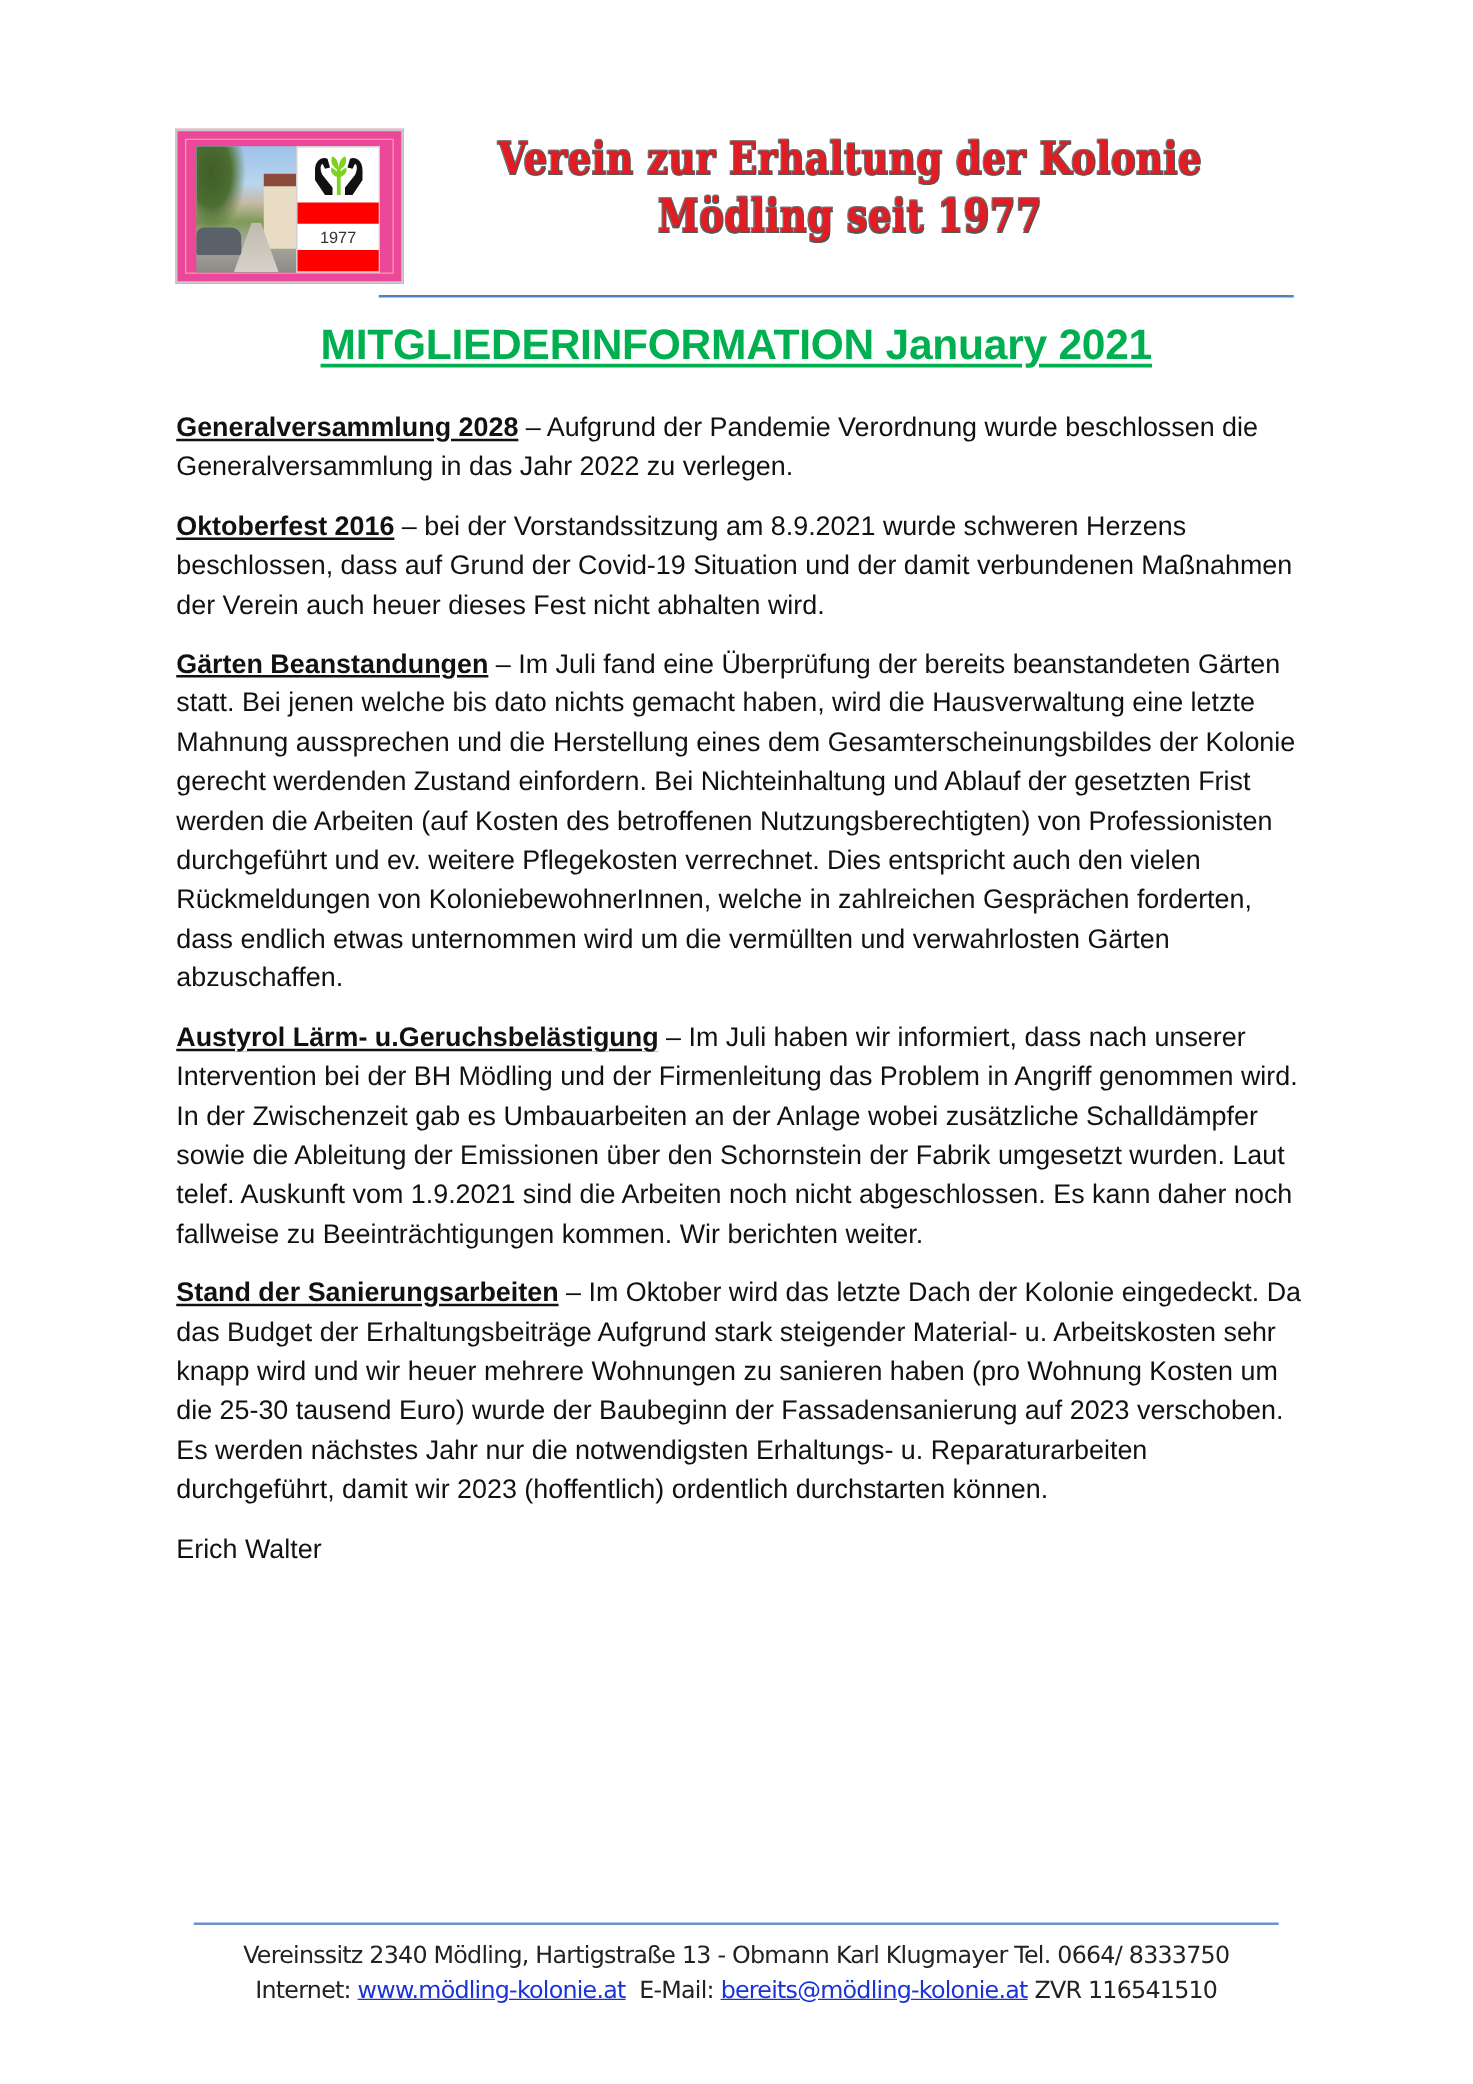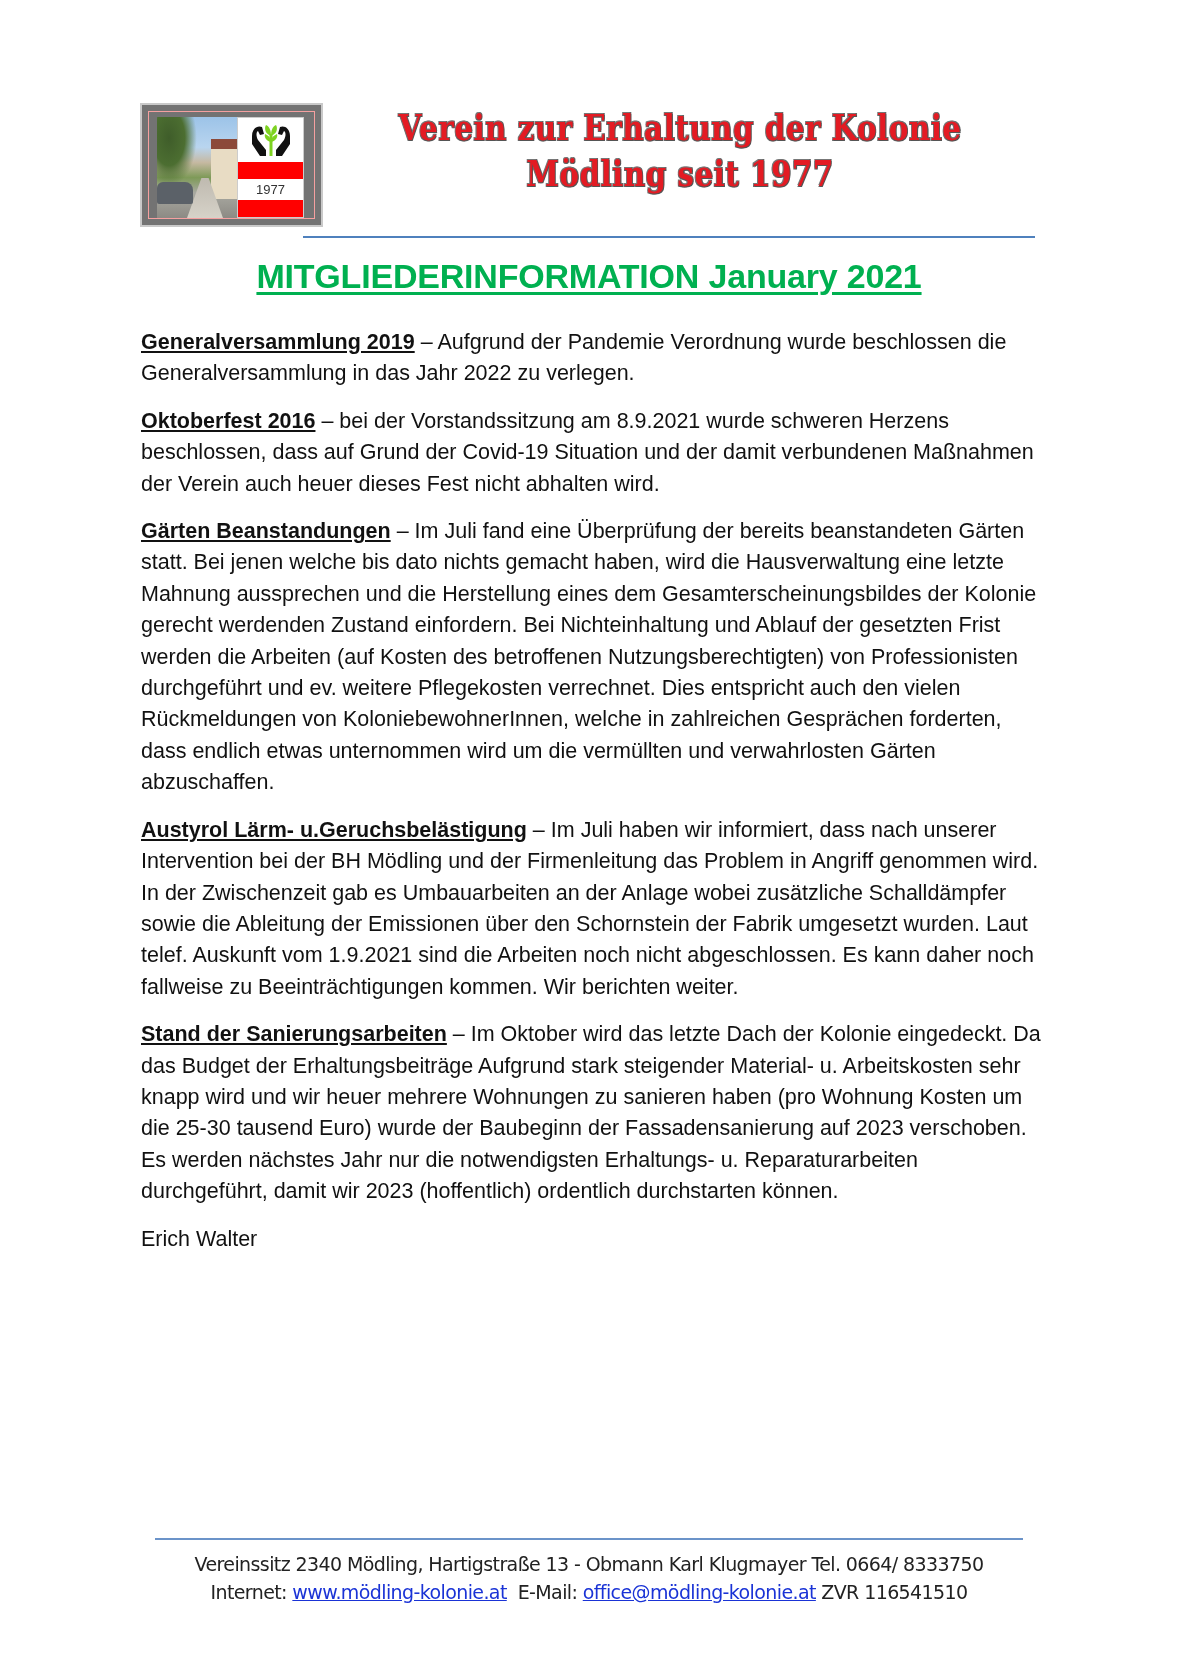--- a/index.html
+++ b/index.html
@@ -1,18 +1,18 @@
 <!DOCTYPE html>
 <html><head>
 <meta charset="utf-8">
 <style>
   html, body { margin: 0; padding: 0; background: #ffffff; }
   body { width: 1178px; height: 1667px; position: relative; overflow: hidden; font-family: "Liberation Sans", sans-serif; color: #111; }
 
-  .logo-box { position: absolute; left: 140px; top: 103px; width: 183px; height: 124px; border: 2px solid #c9c9c9; box-sizing: border-box; background: #737373; }
+  .logo-box { position: absolute; left: 140px; top: 103px; width: 183px; height: 124px; border: 2px solid #c9c9c9; box-sizing: border-box; background: #ec4899; }
   .logo-inner { position: absolute; left: 6px; top: 6px; right: 6px; bottom: 6px; border: 1px solid #f5a0a0; }
   .logo-photo { position: absolute; left: 8px; top: 5px; width: 80px; height: 101px; overflow: hidden;
     background: linear-gradient(180deg, #9cc3e8 0%, #b9d5ef 30%, #c6b9a2 45%, #7e9a58 60%, #a9a9a1 75%, #8c8a84 100%); }
   .photo-tree { position: absolute; left: 0; top: 0; width: 40px; height: 70px; background: radial-gradient(ellipse at 30% 30%, #3f5d2a 0%, #4c6e31 40%, rgba(76,110,49,0) 70%); }
   .photo-house { position: absolute; right: 0; top: 22px; width: 26px; height: 50px; background: #e8dcc4; border-top: 10px solid #8c4a3a; }
   .photo-path { position: absolute; left: 30px; bottom: 0; width: 36px; height: 40px; background: linear-gradient(180deg, #bfbab0, #d6d2c8); clip-path: polygon(40% 0, 60% 0, 100% 100%, 0 100%); }
   .photo-car { position: absolute; left: 0; bottom: 14px; width: 36px; height: 22px; background: #5b6168; border-radius: 6px 8px 2px 2px; }
   .logo-emblem { position: absolute; left: 88px; top: 5px; width: 67px; height: 101px; background: #fff; border: 1px solid #ccc; box-sizing: border-box; }
   .emblem-hands { position: absolute; left: 0; top: 4px; width: 100%; height: 38px; display: flex; justify-content: center; }
   .emblem-bar { position: absolute; left: 0; width: 100%; background: #ff0000; }
@@ -71,27 +71,27 @@
 <div class="club-title">
   <div>Verein zur Erhaltung der Kolonie</div>
   <div>Mödling seit 1977</div>
 </div>
 
 <div class="rule-top"></div>
 
 <div class="doc-heading">MITGLIEDERINFORMATION January 2021</div>
 
 <div class="content">
-  <p class="para"><span class="title">Generalversammlung 2019</span><span> – Aufgrund der Pandemie Verordnung wurde beschlossen die Generalversammlung in das Jahr 2022 zu verlegen.</span></p>
+  <p class="para"><span class="title">Generalversammlung 2028</span><span> – Aufgrund der Pandemie Verordnung wurde beschlossen die Generalversammlung in das Jahr 2022 zu verlegen.</span></p>
   <p class="para"><span class="title">Oktoberfest 2016</span><span> – bei der Vorstandssitzung am 8.9.2021 wurde schweren Herzens beschlossen, dass auf Grund der Covid-19 Situation und der damit verbundenen Maßnahmen der Verein auch heuer dieses Fest nicht abhalten wird.</span></p>
   <p class="para"><span class="title">Gärten Beanstandungen</span><span> – Im Juli fand eine Überprüfung der bereits beanstandeten Gärten statt. Bei jenen welche bis dato nichts gemacht haben, wird die Hausverwaltung eine letzte Mahnung aussprechen und die Herstellung eines dem Gesamterscheinungsbildes der Kolonie gerecht werdenden Zustand einfordern. Bei Nichteinhaltung und Ablauf der gesetzten Frist werden die Arbeiten (auf Kosten des betroffenen Nutzungsberechtigten) von Professionisten durchgeführt und ev. weitere Pflegekosten verrechnet. Dies entspricht auch den vielen Rückmeldungen von KoloniebewohnerInnen, welche in zahlreichen Gesprächen forderten, dass endlich etwas unternommen wird um die vermüllten und verwahrlosten Gärten abzuschaffen.</span></p>
   <p class="para"><span class="title">Austyrol Lärm- u.Geruchsbelästigung</span><span> – Im Juli haben wir informiert, dass nach unserer Intervention bei der BH Mödling und der Firmenleitung das Problem in Angriff genommen wird. In der Zwischenzeit gab es Umbauarbeiten an der Anlage wobei zusätzliche Schalldämpfer sowie die Ableitung der Emissionen über den Schornstein der Fabrik umgesetzt wurden. Laut telef. Auskunft vom 1.9.2021 sind die Arbeiten noch nicht abgeschlossen. Es kann daher noch fallweise zu Beeinträchtigungen kommen. Wir berichten weiter.</span></p>
   <p class="para"><span class="title">Stand der Sanierungsarbeiten</span><span> – Im Oktober wird das letzte Dach der Kolonie eingedeckt. Da das Budget der Erhaltungsbeiträge Aufgrund stark steigender Material- u. Arbeitskosten sehr knapp wird und wir heuer mehrere Wohnungen zu sanieren haben (pro Wohnung Kosten um die 25-30 tausend Euro) wurde der Baubeginn der Fassadensanierung auf 2023 verschoben. Es werden nächstes Jahr nur die notwendigsten Erhaltungs- u. Reparaturarbeiten durchgeführt, damit wir 2023 (hoffentlich) ordentlich durchstarten können.</span></p>
   <div class="signature">
     <div>Erich Walter</div>
   </div>
 </div>
 
 <div class="rule-bottom"></div>
 <div class="footer">
   <div>Vereinssitz 2340 Mödling, Hartigstraße 13 - Obmann Karl Klugmayer Tel. 0664/ 8333750</div>
-  <div><span>Internet: </span><a>www.mödling-kolonie.at</a><span style="white-space:pre">  E-Mail: </span><a>office@mödling-kolonie.at</a><span style="white-space:pre"> ZVR 116541510</span></div>
+  <div><span>Internet: </span><a>www.mödling-kolonie.at</a><span style="white-space:pre">  E-Mail: </span><a>bereits@mödling-kolonie.at</a><span style="white-space:pre"> ZVR 116541510</span></div>
 </div>
 
 </body></html>

